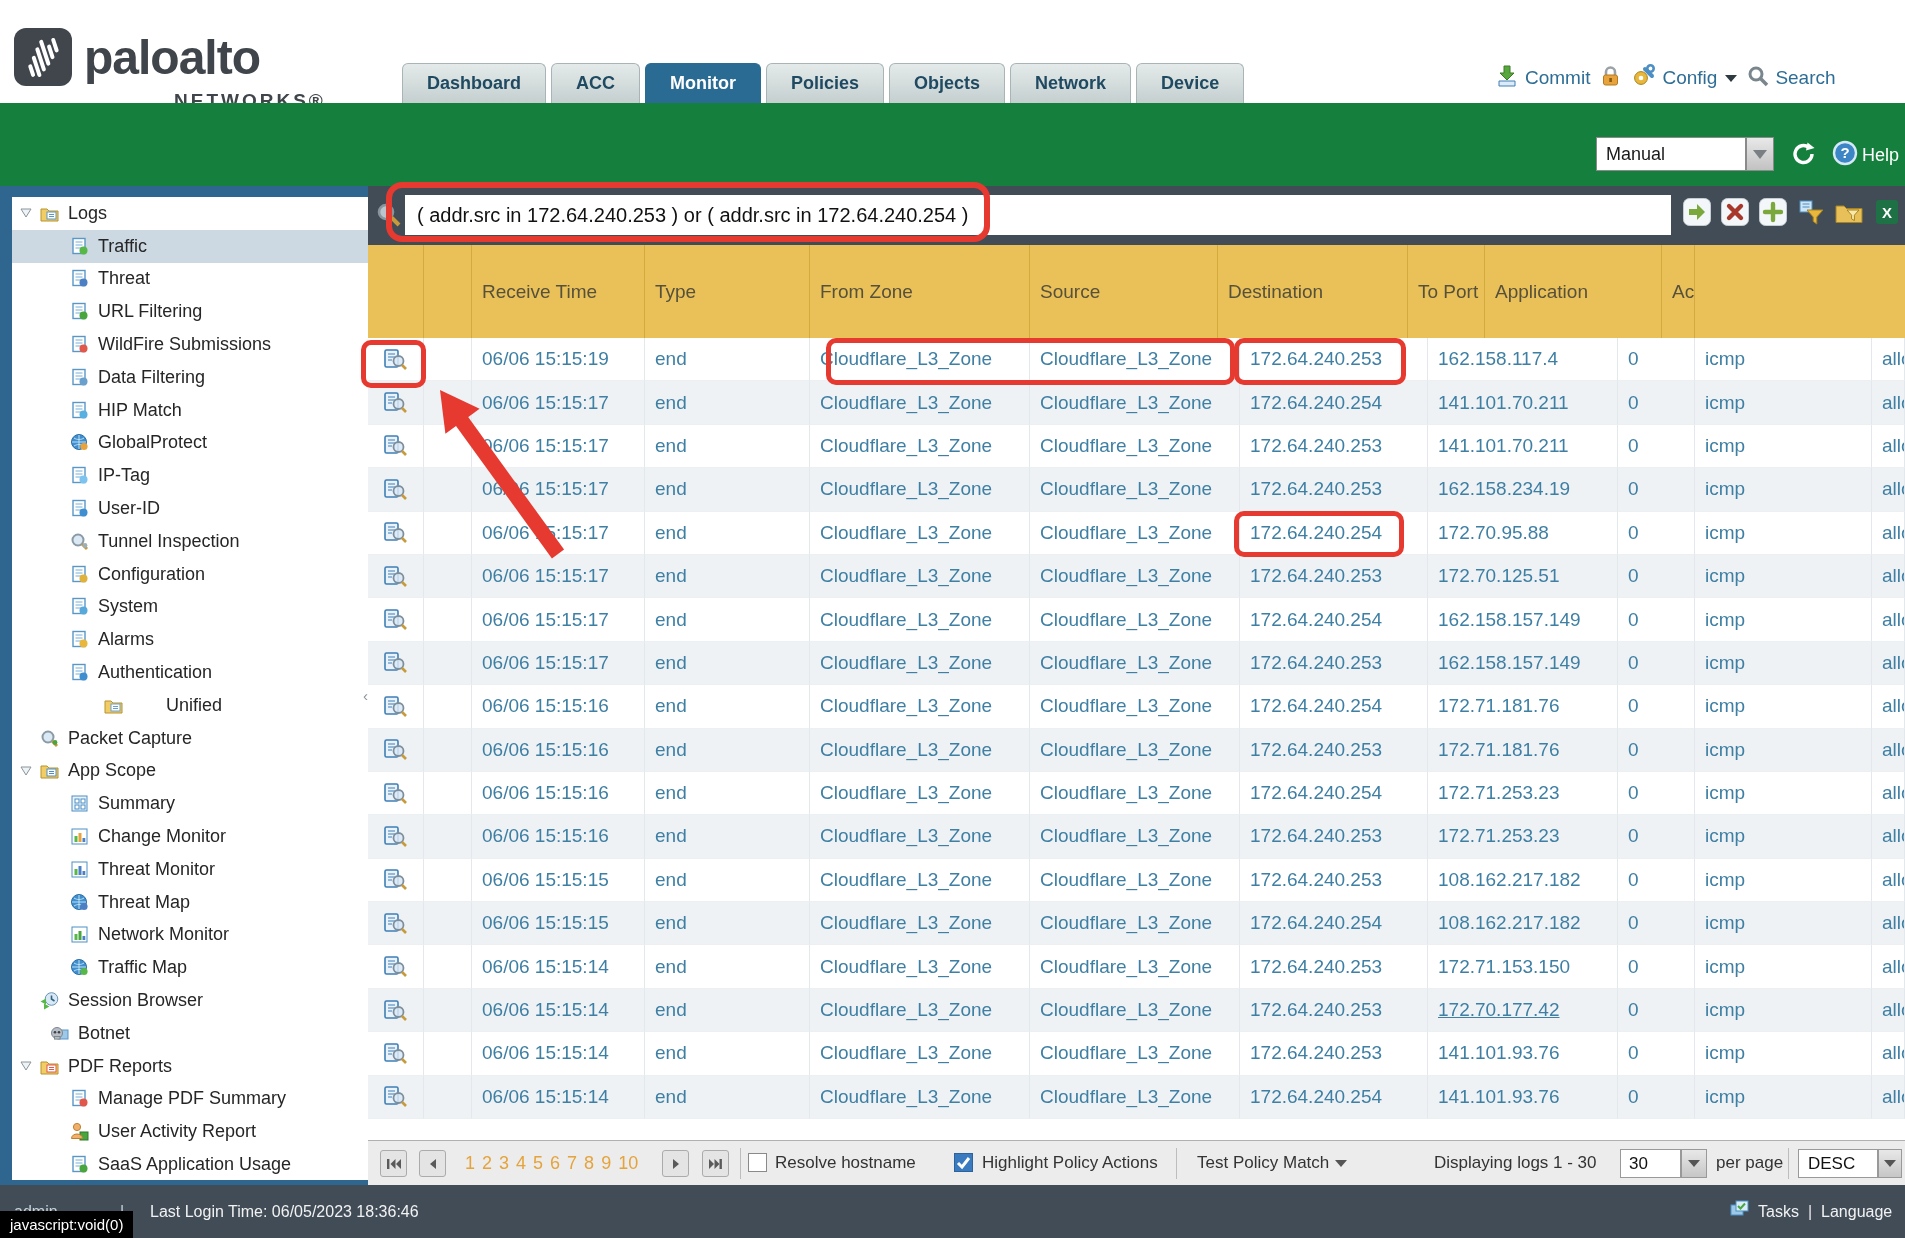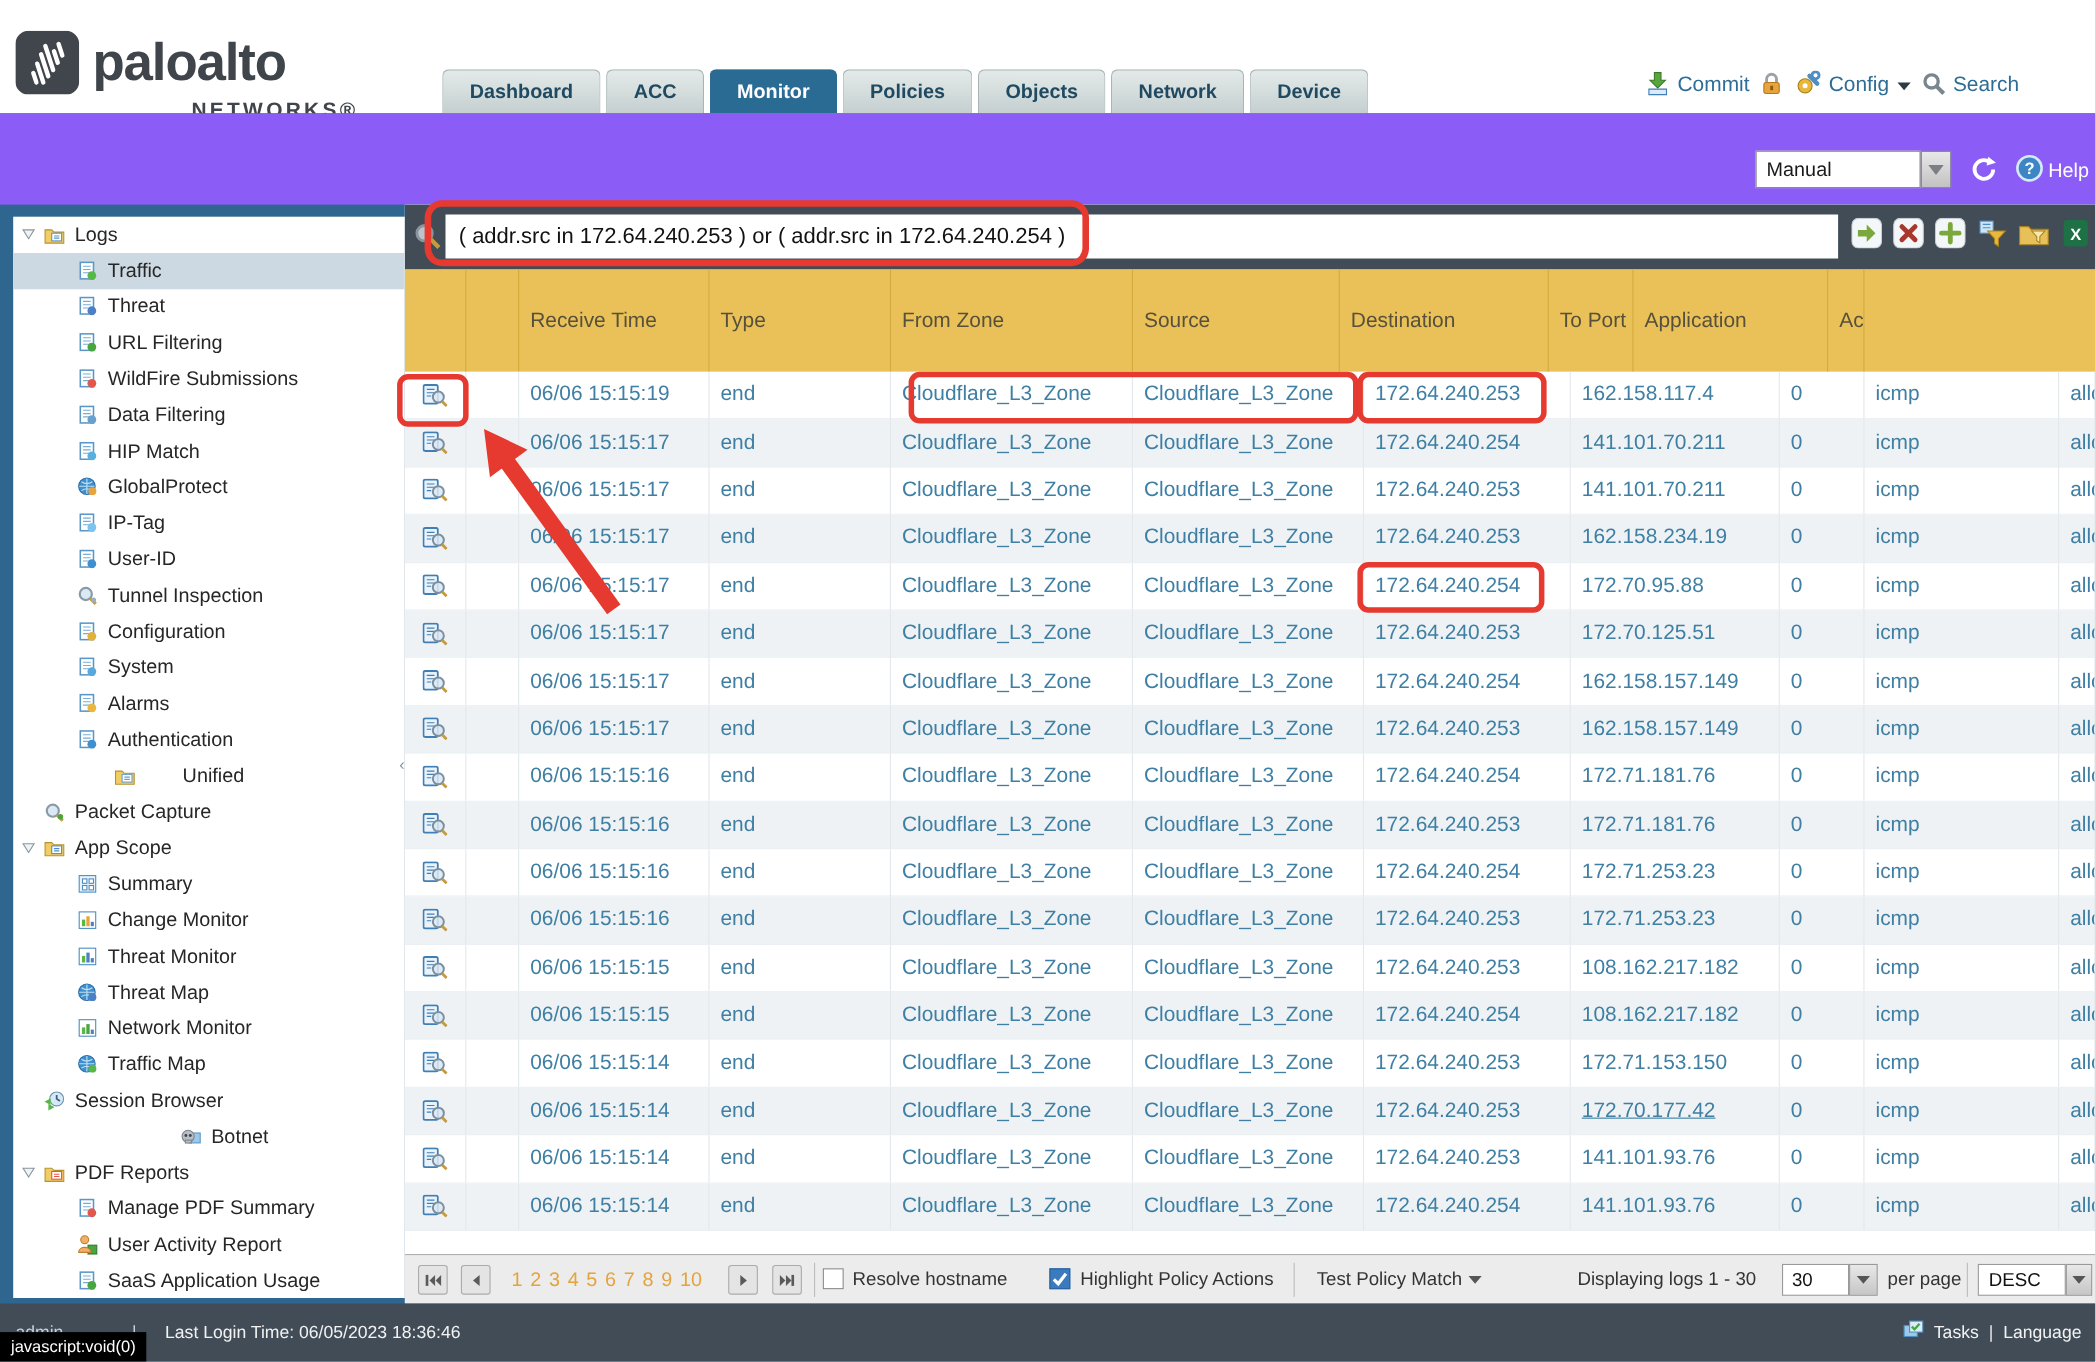--- a/index.html
+++ b/index.html
@@ -12,21 +12,21 @@
   .tabs{position:absolute;left:402px;top:62px;height:41px;display:flex;align-items:flex-end;}
   .tab{height:40px;padding:0 24px;margin-right:5px;display:flex;align-items:center;justify-content:center;
        background:linear-gradient(#e4eaea,#c5cfcf);border:1px solid #a8b4b6;border-bottom:none;
        border-radius:6px 6px 0 0;color:#1f4a61;font-size:18px;font-weight:bold;box-sizing:border-box;cursor:pointer;}
   .tab.active{background:#2a6b93;color:#fff;border-color:#2a6b93;}
   .utilities{position:absolute;left:1495px;top:58px;height:40px;display:flex;align-items:center;gap:10px;}
   .util-group{display:flex;align-items:center;gap:6px;cursor:pointer;}
   .util-label{font-size:19px;color:#2e6e96;}
   .caret-down{width:0;height:0;border-left:6px solid transparent;border-right:6px solid transparent;border-top:7px solid #2e3a42;margin-left:2px;}
   
-  .blueband{position:absolute;left:0;top:103px;width:1905px;height:83px;background:#8b5cf6;}
+  .blueband{position:absolute;left:0;top:103px;width:1905px;height:83px;background:#15803d;}
   .manual-box{position:absolute;left:1596px;top:34px;width:150px;height:34px;background:#fff;border:1px solid #8a8a8a;
       box-sizing:border-box;display:flex;align-items:center;padding-left:9px;font-size:18px;color:#1a1a1a;}
   .manual-arrow{position:absolute;left:1746px;top:34px;width:28px;height:34px;background:linear-gradient(#e8e8e8,#c2c2c2);
       border:1px solid #8a8a8a;box-sizing:border-box;display:flex;align-items:center;justify-content:center;cursor:pointer;}
   .manual-arrow .tri{width:0;height:0;border-left:7px solid transparent;border-right:7px solid transparent;border-top:9px solid #7a7f83;}
   .refresh-btn{position:absolute;left:1790px;top:37px;cursor:pointer;}
   .help-area{position:absolute;left:1832px;top:37px;display:flex;align-items:center;gap:4px;cursor:pointer;}
   .help-label{color:#fff;font-size:18px;}
   
   .sidebar{position:absolute;left:12px;top:197px;width:356px;height:983px;background:#ffffff;overflow:hidden;}
@@ -491,21 +491,21 @@
         <span class="sicon">
           <svg width="19" height="19" viewBox="0 0 19 19" xmlns="http://www.w3.org/2000/svg">
             <circle cx="11.5" cy="8" r="6.3" fill="#d8e9f6" stroke="#6a93b5"></circle>
             <path d="M11.5 4.5 V8 l3 2" stroke="#35607f" fill="none" stroke-width="1.6"></path>
             <path d="M0.5 10.5 l5.5 -3 v6 z" fill="#58b847"></path>
             <path d="M9.5 15.5 l-5.5 3 v-6 z" fill="#58b847"></path>
           </svg>
         </span>
         <span class="slabel">Session Browser</span>
       </div>
-      <div class="side-item" style="padding-left: 6px; justify-content: center;">
+      <div class="side-item" style="padding-left: 16px;">
         <span class="expander"></span>
         <span class="sicon">
           <svg width="19" height="19" viewBox="0 0 19 19" xmlns="http://www.w3.org/2000/svg">
             <rect x="8" y="6" width="10" height="9" fill="#9ec8e8" stroke="#5b97c6"></rect>
             <circle cx="7" cy="9" r="5.5" fill="#b7bec5" stroke="#7d858d"></circle>
             <circle cx="5" cy="8.3" r="1.3" fill="#3c4248"></circle>
             <circle cx="9" cy="8.3" r="1.3" fill="#3c4248"></circle>
             <rect x="4.5" y="12.5" width="5.5" height="2.6" fill="#b7bec5" stroke="#7d858d"></rect>
           </svg>
         </span>

